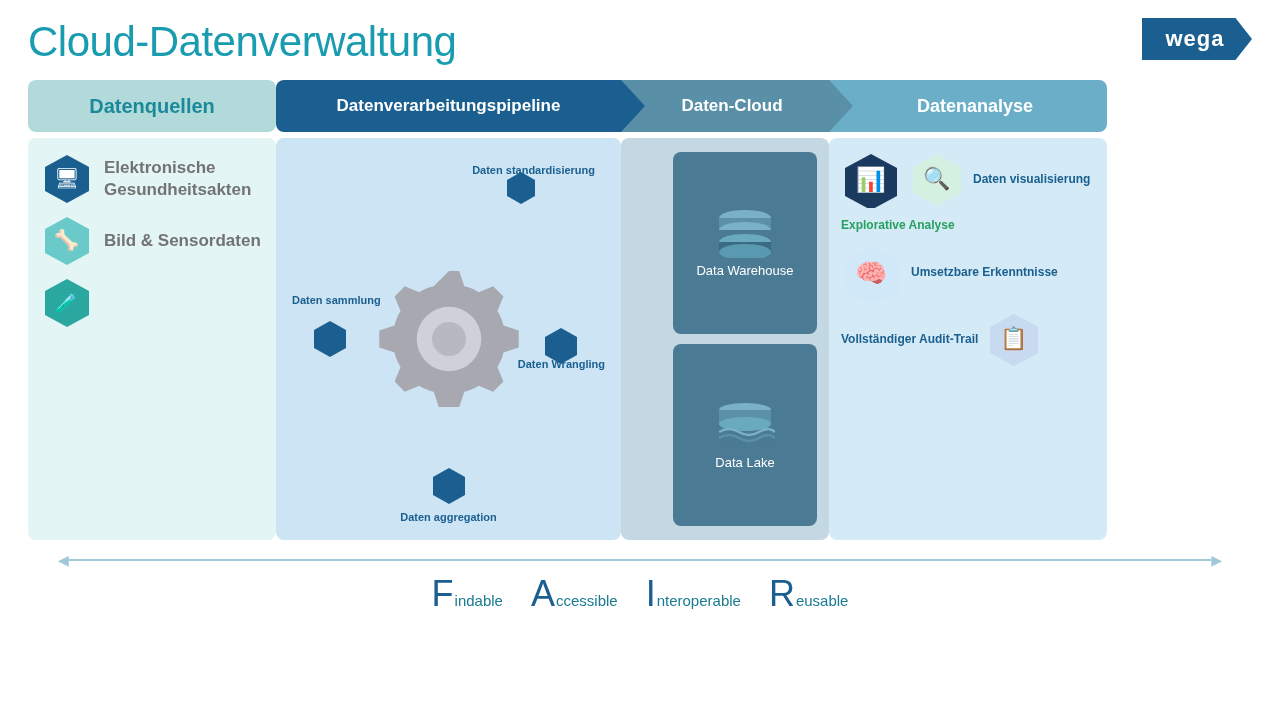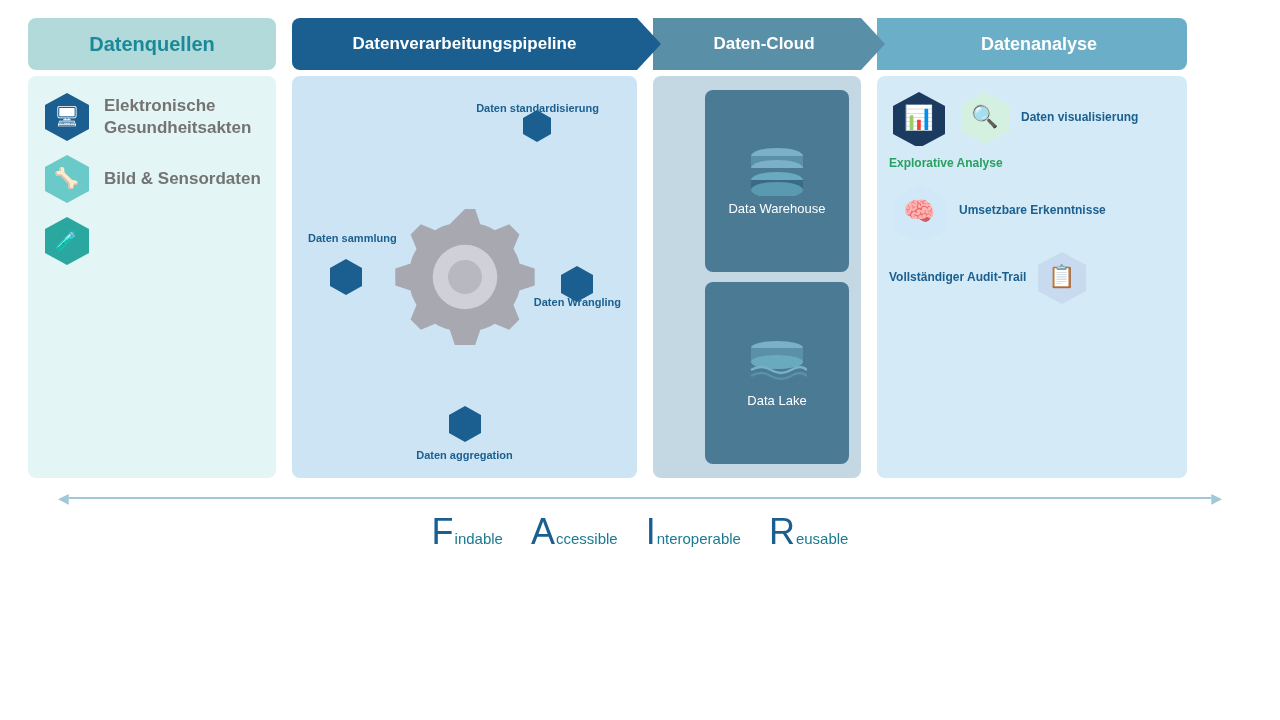--- a/index.html
+++ b/index.html
@@ -61,21 +61,21 @@
       color: #1a5f8f;
       line-height: 1;
     }
     .fair-rest {
       font-size: 15px;
       color: #1a7a90;
     }
 
     .columns {
       display: flex;
-      gap: 16px;
+      gap: 0;
       height: 460px;
     }
     .col {
       display: flex;
       flex-direction: column;
     }
     .col-header {
       height: 52px;
       display: flex;
       align-items: center;
@@ -91,21 +91,21 @@
       flex: 1;
       border-radius: 8px;
       margin-top: 6px;
       padding: 14px 12px;
     }
 
     
     .col1 { width: 248px; }
     .col2 { width: 345px; }
     .col3 { width: 208px; }
-    .col4 { width: 310px; }
+    .col4 { width: 278px; }
 
     .col1 .col-header { background: #b2dada; color: #1a8a9a; border-radius: 8px; font-size: 20px; }
     .col1 .col-body { background: #e4f5f5; }
 
     .col2 .col-header { background: #1a5f8f; border-radius: 8px 0 0 8px; font-size: 17px; }
     .col2 .col-header::after {
       content: '';
       position: absolute;
       right: -24px;
       top: 0;
@@ -207,20 +207,24 @@
       line-height: 1.3;
       color: #1a5f8f;
     }
     .ana-label.green { color: #28a060; }
   </style>
 </head>
 <body>
 
 <div class="page">
 
+  <div class="header">
+    <h1 class="page-title">Cloud-Datenverwaltung</h1>
+    <div class="logo-box">wega</div>
+  </div>
 
   <div class="columns">
 
     <div class="col col1">
       <div class="col-header">Datenquellen</div>
       <div class="col-body">
 
         <div class="src-item">
           <svg class="hexsvg" viewBox="0 0 54 54">
             <polygon points="27,3 49,15 49,39 27,51 5,39 5,15" fill="#1a5f8f"></polygon>
@@ -280,21 +284,21 @@
           </svg>
 
           <svg style="position:absolute;top:52%;right:28px;transform:translateY(-50%);width:40px;height:40px;" viewBox="0 0 40 40">
             <polygon points="20,2 36,11 36,29 20,38 4,29 4,11" fill="#1a5f8f"></polygon>
           </svg>
 
           <svg style="position:absolute;bottom:20px;left:50%;transform:translateX(-50%);width:40px;height:40px;" viewBox="0 0 40 40">
             <polygon points="20,2 36,11 36,29 20,38 4,29 4,11" fill="#1a5f8f"></polygon>
           </svg>
 
-          <div style="position:absolute;top:12px;right:26px;font-size:11px;color:#1a5f8f;font-weight:600;text-align:center;line-height:1.2;">Daten standardisierung</div>
+          <div style="position:absolute;top:12px;right:14px;font-size:11px;color:#1a5f8f;font-weight:600;text-align:center;line-height:1.2;">Daten standardisierung</div>
           <div style="position:absolute;top:38%;left:4px;font-size:11px;color:#1a5f8f;font-weight:600;text-align:right;line-height:1.2;">Daten sammlung</div>
           <div style="position:absolute;top:55%;right:4px;font-size:11px;color:#1a5f8f;font-weight:600;text-align:center;line-height:1.2;">Daten Wrangling</div>
           <div style="position:absolute;bottom:2px;left:50%;transform:translateX(-50%);font-size:11px;color:#1a5f8f;font-weight:600;text-align:center;line-height:1.2;white-space:nowrap;">Daten aggregation</div>
         </div>
       </div>
     </div>
 
     <div class="col col3">
       <div class="col-header">Daten-Cloud</div>
       <div class="col-body">

